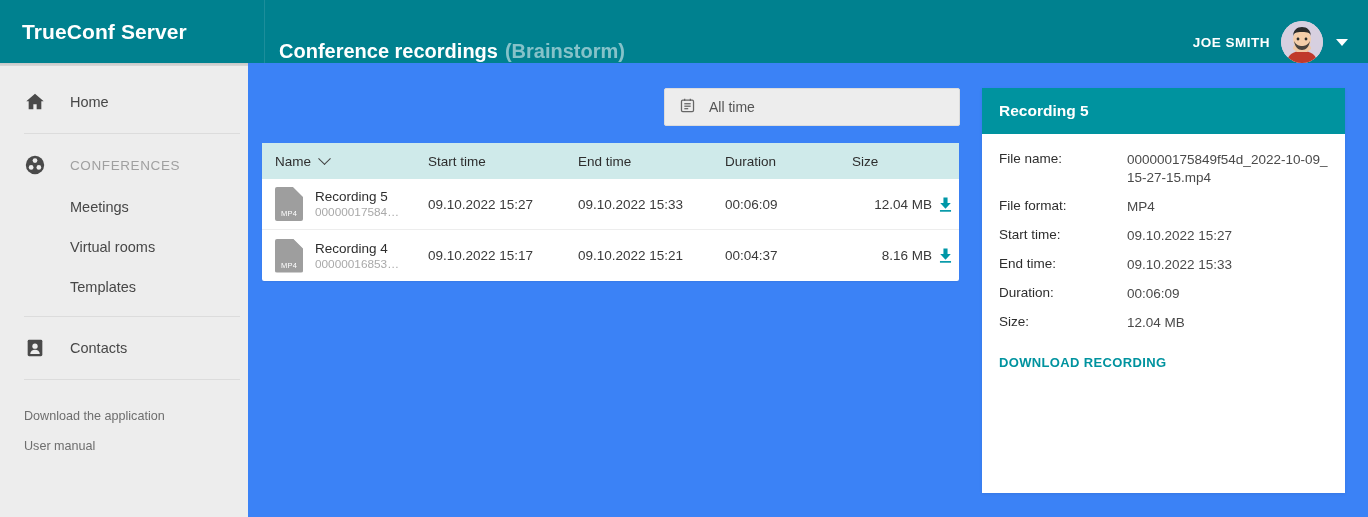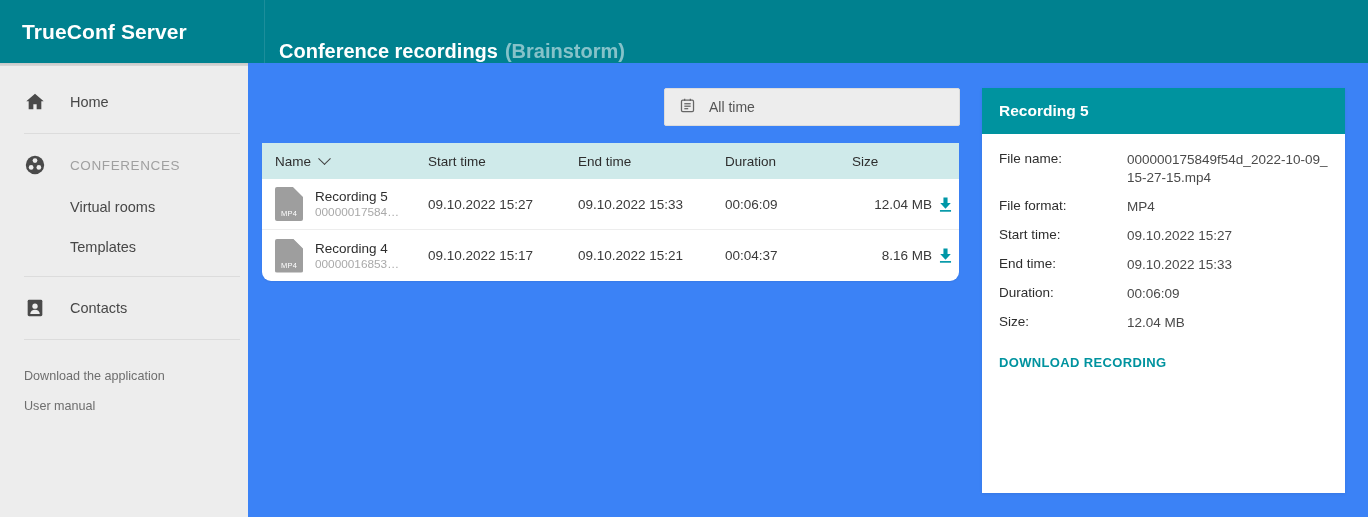--- a/index.html
+++ b/index.html
@@ -115,21 +115,21 @@
     display: flex; align-items: center;
     padding-left: 14px; gap: 13px; cursor: pointer;
   }
   .filter-label { font-size: 14px; color: #555555; }
 
   
   .table {
     position: absolute; left: 14px; top: 80px;
     width: 697px;
     background: #ffffff;
-    border-radius: 9px;
+    border-radius: 2px;
     box-shadow: 0 1px 2px rgba(0,0,0,0.06);
   }
   .thead {
     display: flex; align-items: center;
     height: 36px;
     background: #cfeaea;
   }
   .th {
     font-size: 13.5px; color: #2e2e2e;
   }
@@ -214,20 +214,37 @@
 
 <div id="app">
 
   <div class="header">
     <div class="header-logo">
       <span class="header-logo-text">TrueConf Server</span>
     </div>
     <div class="header-title-wrap">
       <span class="header-title">Conference recordings</span>
       <span class="header-subtitle">(Brainstorm)</span>
+    </div>
+    <div class="header-user">
+      <span class="header-username">JOE SMITH</span>
+      <span class="avatar">
+        <svg width="42" height="42" viewBox="0 0 42 42">
+          <circle cx="21" cy="21" r="21" fill="#ded8e6"></circle>
+          <circle cx="21" cy="21" r="21" fill="#cfc7da" opacity="0.5"></circle>
+          <path d="M6 42 c0-8 6-12 15-12 s15 4 15 12 z" fill="#c0392b"></path>
+          <path d="M12 28 c0-4 3-6 9-6 s9 2 9 6 l-4 3 h-10 z" fill="#f1c9a5"></path>
+          <ellipse cx="21" cy="18" rx="9" ry="10" fill="#f3cda9"></ellipse>
+          <path d="M12 16 c0-7 4-10 9-10 s9 3 9 10 c0-4-3-5-9-5 s-9 1-9 5 z" fill="#2b2b2b"></path>
+          <path d="M13 20 c1 6 4 9 8 9 s7-3 8-9 c-2 4-5 5-8 5 s-6-1-8-5 z" fill="#2b2b2b" opacity="0.85"></path>
+          <circle cx="17" cy="18" r="1.4" fill="#2b2b2b"></circle>
+          <circle cx="25" cy="18" r="1.4" fill="#2b2b2b"></circle>
+        </svg>
+      </span>
+      <span class="caret-down"></span>
     </div>
   </div>
   <div class="header-shadow"></div>
 
   <div class="sidebar">
 
     <div class="nav-item">
       <span class="nav-icon">
         <svg width="22" height="22" viewBox="0 0 24 24" fill="#4a4a4a">
           <path d="M12 3 L2.5 11.2 h2.6 V20 h5.1 v-5.6 h3.6 V20 h5.1 v-8.8 h2.6 z"></path>
@@ -243,20 +260,23 @@
         <svg width="22" height="22" viewBox="0 0 24 24">
           <circle cx="12" cy="12" r="10" fill="#4a4a4a"></circle>
           <circle cx="12" cy="7.2" r="2.6" fill="#ededed"></circle>
           <circle cx="7.8" cy="14.6" r="2.6" fill="#ededed"></circle>
           <circle cx="16.2" cy="14.6" r="2.6" fill="#ededed"></circle>
         </svg>
       </span>
       <span class="nav-label section">CONFERENCES</span>
     </div>
 
+    <div class="nav-sub">
+      <span class="nav-sub-label">Meetings</span>
+    </div>
     <div class="nav-sub">
       <span class="nav-sub-label">Virtual rooms</span>
     </div>
     <div class="nav-sub">
       <span class="nav-sub-label">Templates</span>
     </div>
 
     <div class="nav-sep"></div>
 
     <div class="nav-item">

